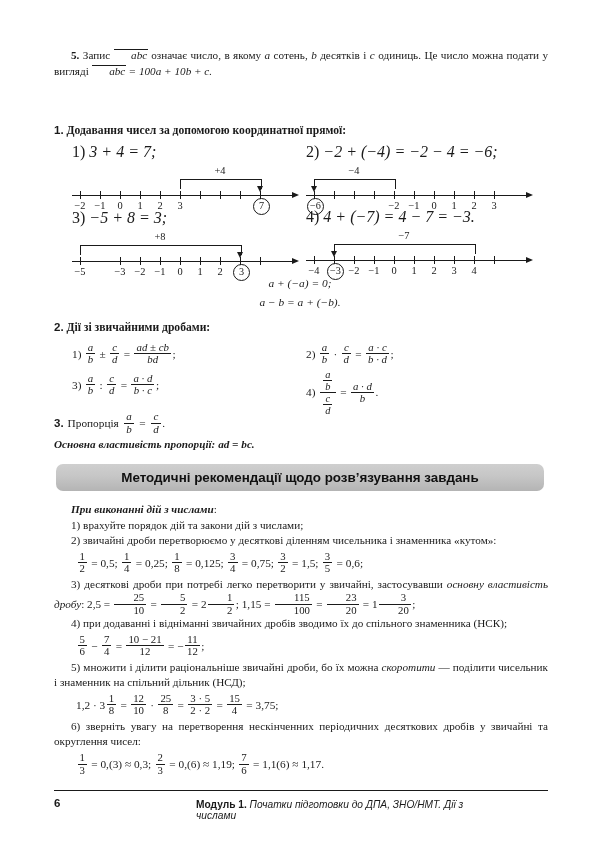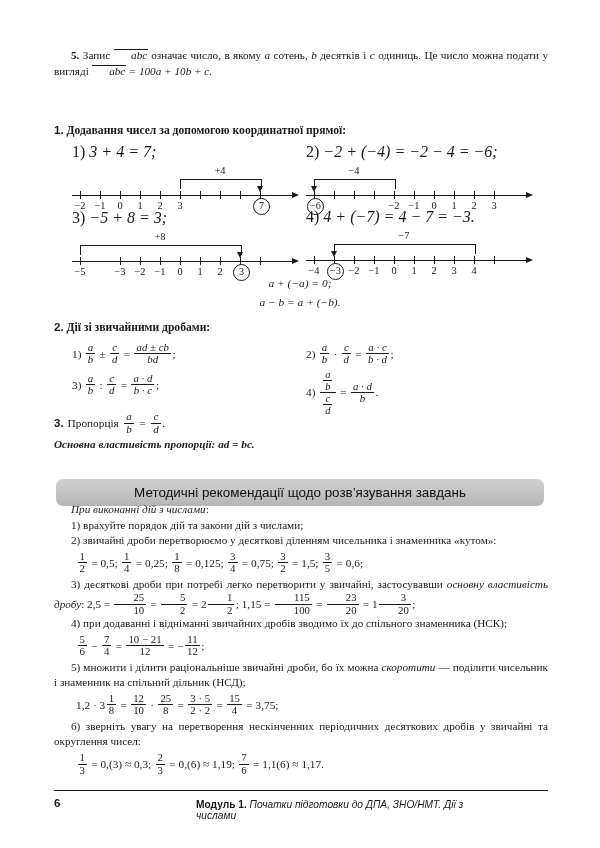--- a/index.html
+++ b/index.html
@@ -80,22 +80,22 @@
 
   
   .fcol{position:absolute;font-size:11.3px;}
 
   
   .banner{
     position:absolute;left:56px;top:464px;width:488px;height:27px;
     border-radius:7px;
     background:linear-gradient(to bottom,#cfcfcf 0%,#c6c6c6 45%,#b4b4b4 100%);
     font-family:"Liberation Sans", sans-serif;
-    font-weight:normal;font-size:13.4px;color:#101010;
-    display:flex;align-items:center;justify-content:center;margin-top:15px;
+    font-weight:bold;font-size:13.4px;color:#101010;
+    display:flex;align-items:center;justify-content:center;
   }
 
   
   .rec{position:absolute;left:54px;width:494px;font-size:11.2px;line-height:15.6px;}
   .rec p{margin:0;text-align:justify;}
   .rec .ti{text-indent:17px;}
   .mathline{margin:2px 0 2px 22px;font-size:11.3px;white-space:nowrap;}
 
   
   .foot-rule{position:absolute;left:54px;top:790px;width:494px;height:1.3px;background:#1a1a1a;}
@@ -322,21 +322,21 @@
 
   <div style="position:absolute;left:54px;top:438px;font-size:11.2px;font-style:italic;font-weight:bold;">Основна властивість пропорції: ad = bc.</div>
 
   <div class="banner">
     <span>Методичні рекомендації щодо розв’язування завдань</span>
   </div>
 
   <div class="rec" style="top:502px;">
 
     <p class="ti">
-      <i style="font-weight:normal;">При виконанні дій з числами</i><span>:</span>
+      <i style="font-weight:bold;">При виконанні дій з числами</i><span>:</span>
     </p>
 
     <p class="ti">1) врахуйте порядок дій та закони дій з числами;</p>
 
     <p class="ti">2) звичайні дроби перетворюємо у десяткові діленням чисельника і знаменника «кутом»:</p>
 
     <div class="mathline">
       <span class="frac"><span class="t">1</span><span class="b">2</span></span>
       <span>=</span>
       <span>0,5;</span>

